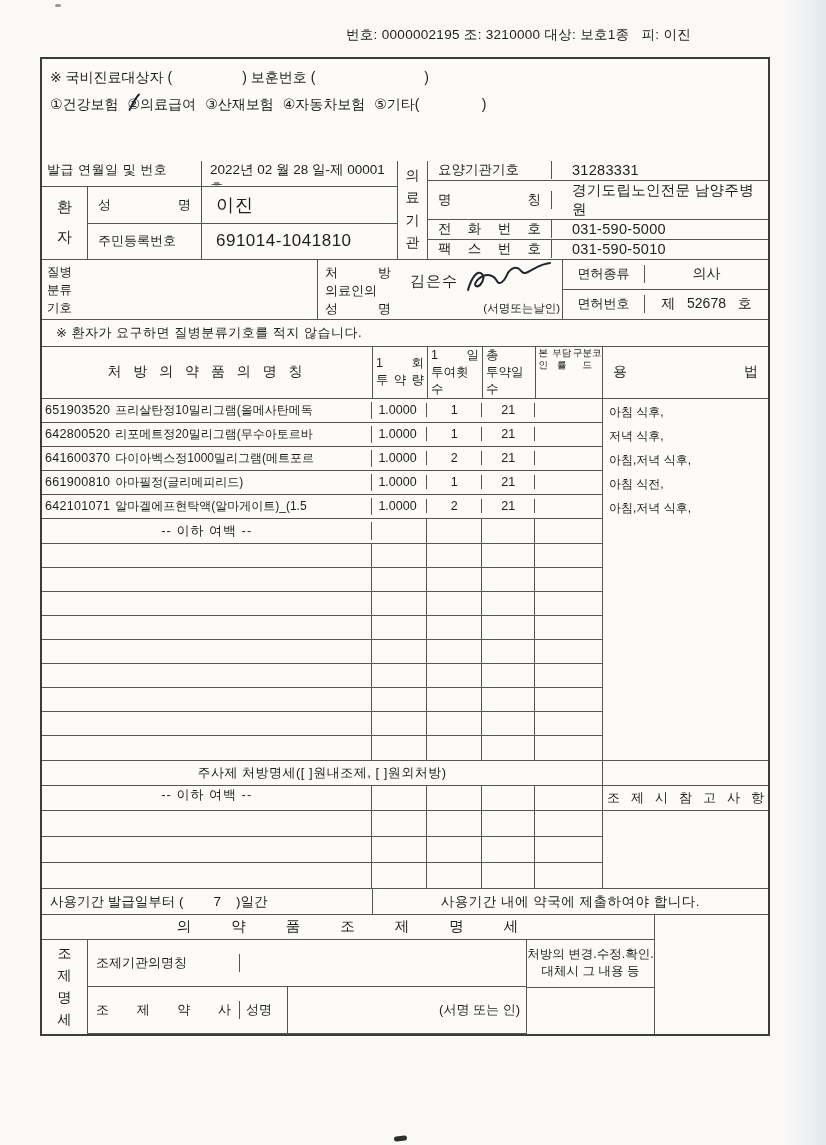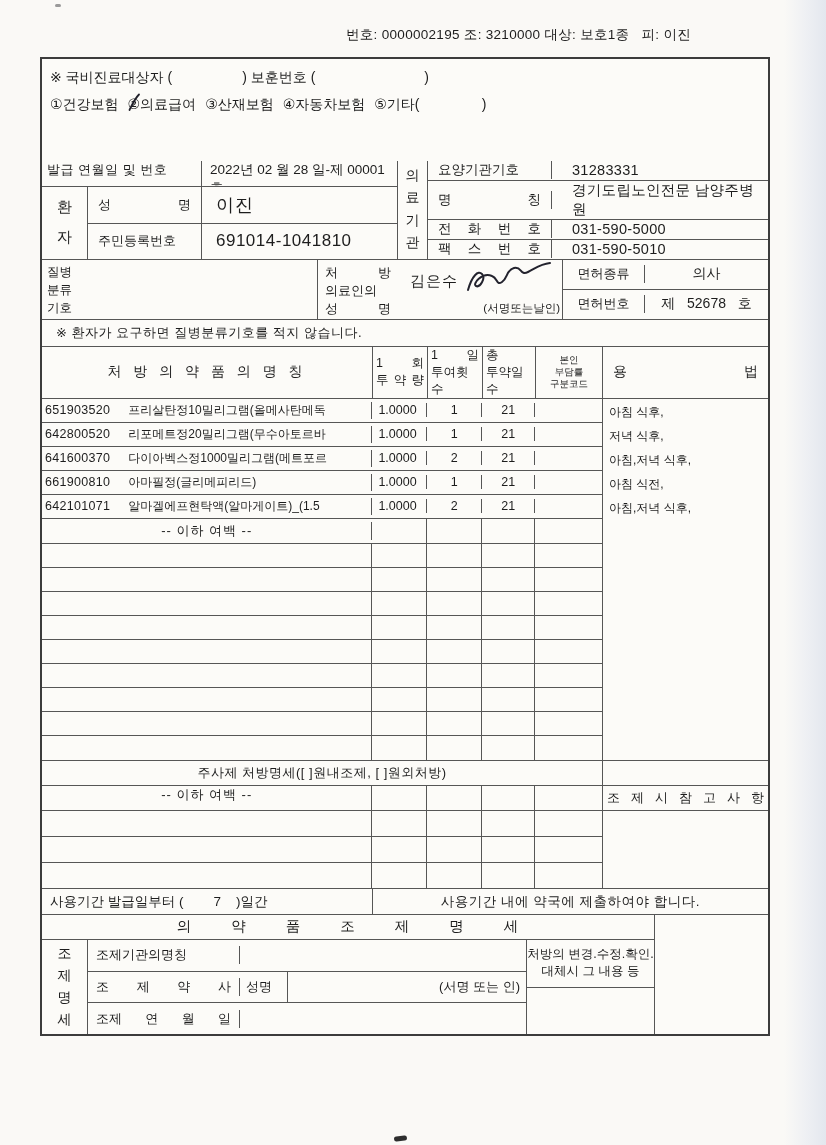--- a/index.html
+++ b/index.html
@@ -79,28 +79,28 @@
   
   .s4{height:27px; border-bottom:1px solid var(--ln); display:flex; align-items:center; padding-left:14px; font-size:13px; letter-spacing:.5px;}
 
   
   .s5{height:414px; border-bottom:1px solid var(--ln); display:flex; flex-direction:column; font-size:12.5px;}
   .med-header{height:53px; border-bottom:1px solid var(--ln);}
   .mh-name{width:331px; display:flex; align-items:center; justify-content:center; font-size:14px; letter-spacing:4px;}
   .mh-c{width:55px; display:flex; flex-direction:column; justify-content:center; padding:0 3px; font-size:12.5px;}
   .mh-c div{line-height:17px;}
   .mh-days{width:53px;}
-  .mh-copay{width:67px; font-size:9.5px; text-align:center; display:flex; flex-direction:column; justify-content:center; line-height:12px;}
+  .mh-copay{width:67px; font-size:9.5px; text-align:center; display:flex; flex-direction:row; justify-content:center; line-height:12px;}
   .mh-usage{flex:1; display:flex; align-items:center; padding:0 10px; font-size:14px;justify-content:flex-end;}
   .mh-usage span{width:100%;}
   .med-body{flex:1; display:flex;}
   .med-left{width:561px; display:flex; flex-direction:column;}
   .med-row{height:24px; align-items:center;}
   .md-name{width:331px; padding-left:3px; display:flex; align-items:center; overflow:hidden;}
-  .md-code{letter-spacing:.3px; margin-right:18px; font-size:12.5px;}
+  .md-code{letter-spacing:.3px; margin-right:5px; font-size:12.5px;}
   .md-nm{font-size:12px; white-space:nowrap;}
   .md-dose{width:55px; text-align:left; padding-left:6px;}
   .md-freq{width:55px; text-align:center;}
   .md-days{width:53px; text-align:center;}
   .md-copay{width:67px;}
   .end-row{height:25px; align-items:center;}
   .end-txt{width:331px; text-align:center; font-size:13px; letter-spacing:1px;}
   .ecell{height:100%;}
   .med-usage-col{flex:1; padding-top:1px;}
   .usage-line{height:24px; line-height:24px; padding-left:6px; font-size:12px; white-space:nowrap;}
@@ -495,26 +495,20 @@
           </div>
           <div class="row disp-row bb">
             <div class="cell dr-label br">
                 <span class="blk jl">조 제 약 사</span>
               </div>
             <div class="cell dr-name-sub br">
                 <span>성명</span>
               </div>
             <div class="cell dr-sign">(서명 또는 인)</div>
           </div>
-          <div class="row disp-row">
-            <div class="cell dr-label br">
-                <span class="blk jl">조제 연 월 일</span>
-              </div>
-            <div class="cell dr-val"></div>
-          </div>
         </div>
         <div class="disp-note bl">
           <div class="cell note-top bb">
             <div>처방의 변경.수정.확인.</div>
             <div>대체시 그 내용 등</div>
           </div>
           <div class="cell note-bottom"></div>
         </div>
       </div>
     </div>

